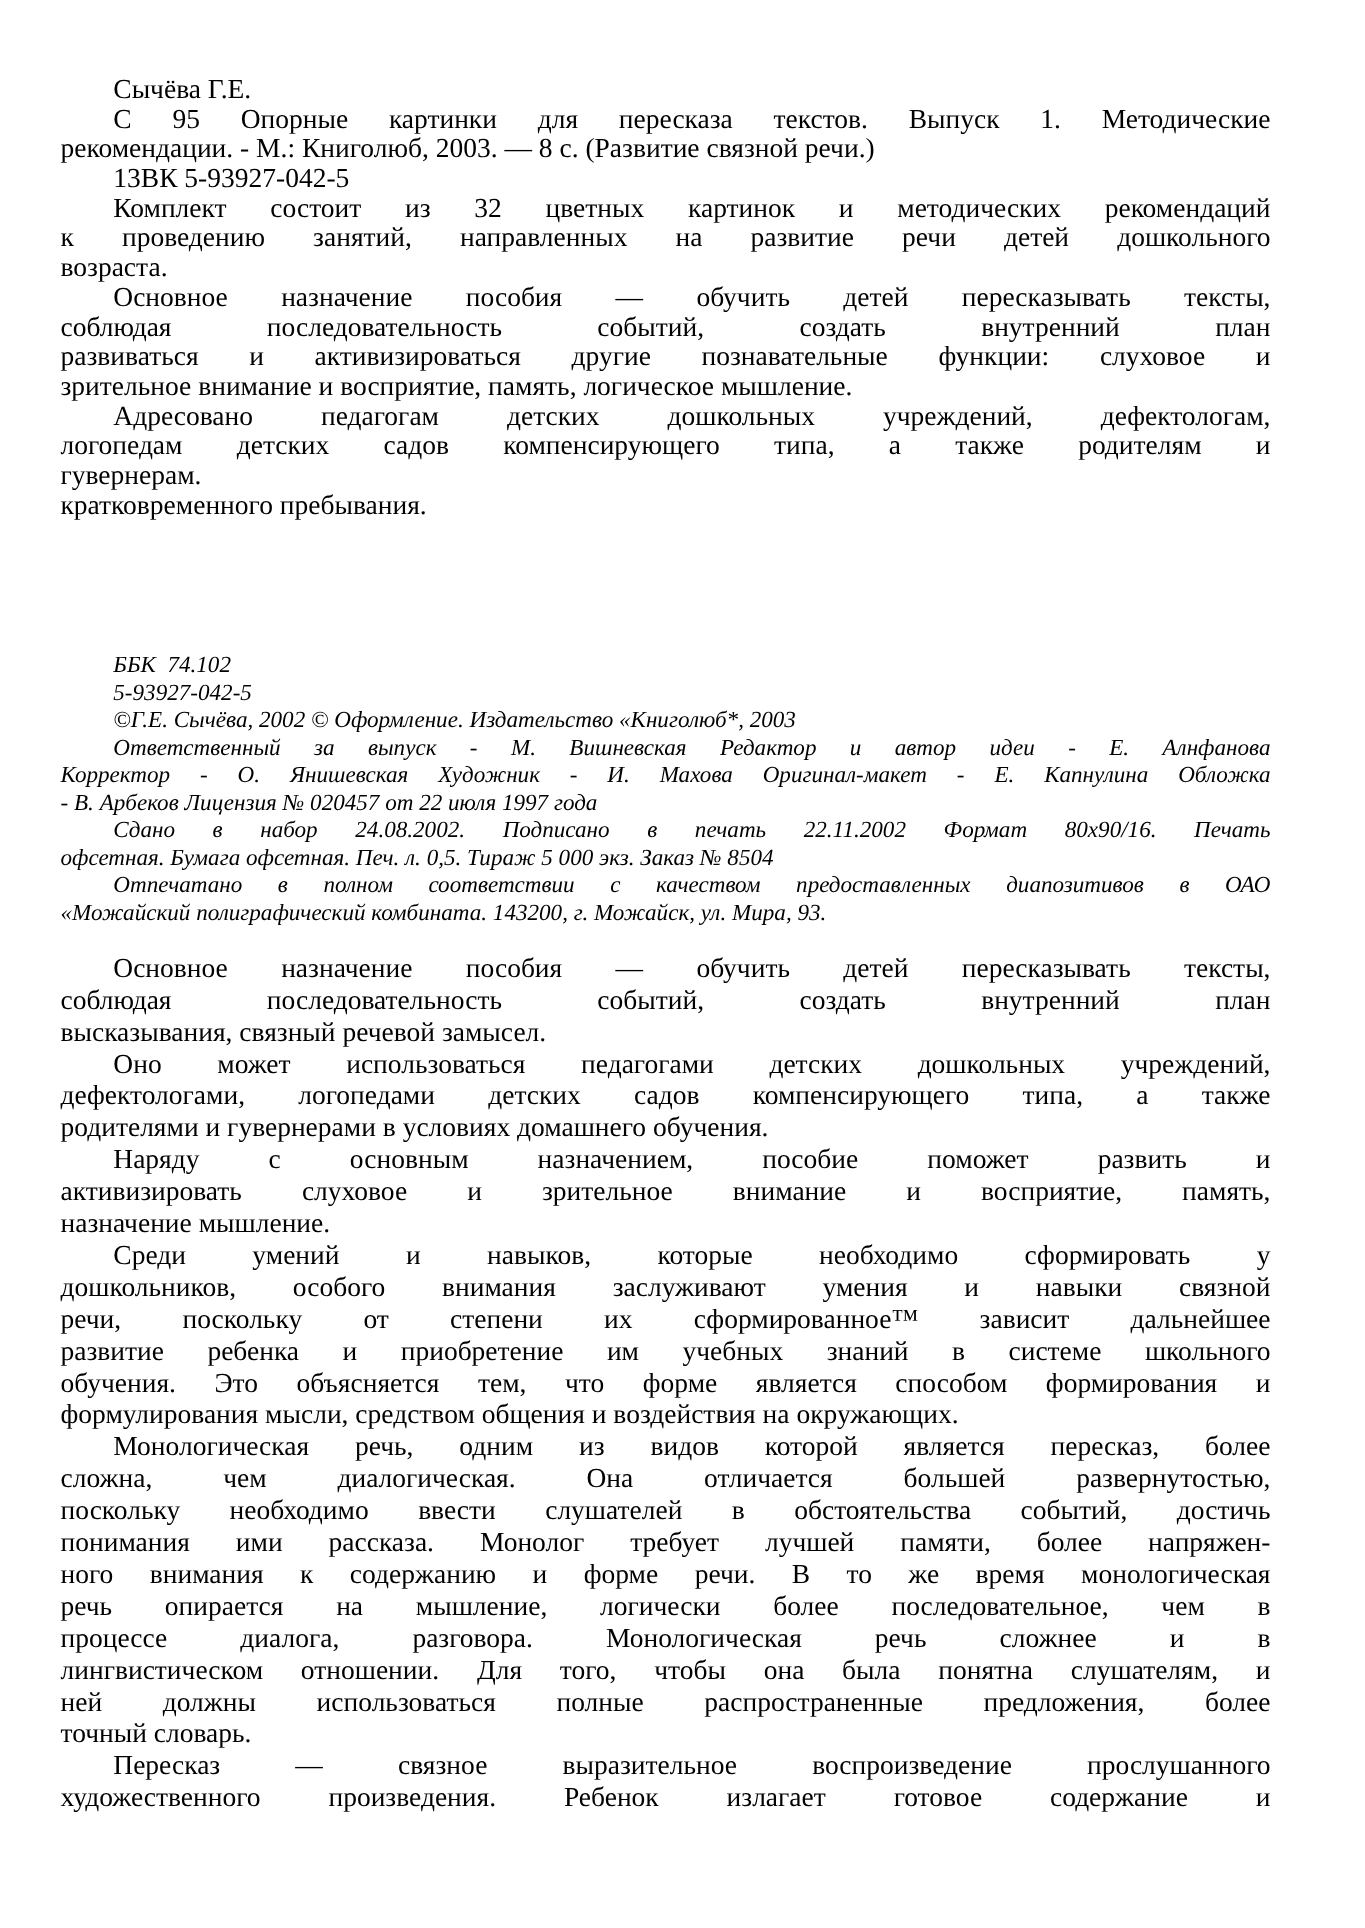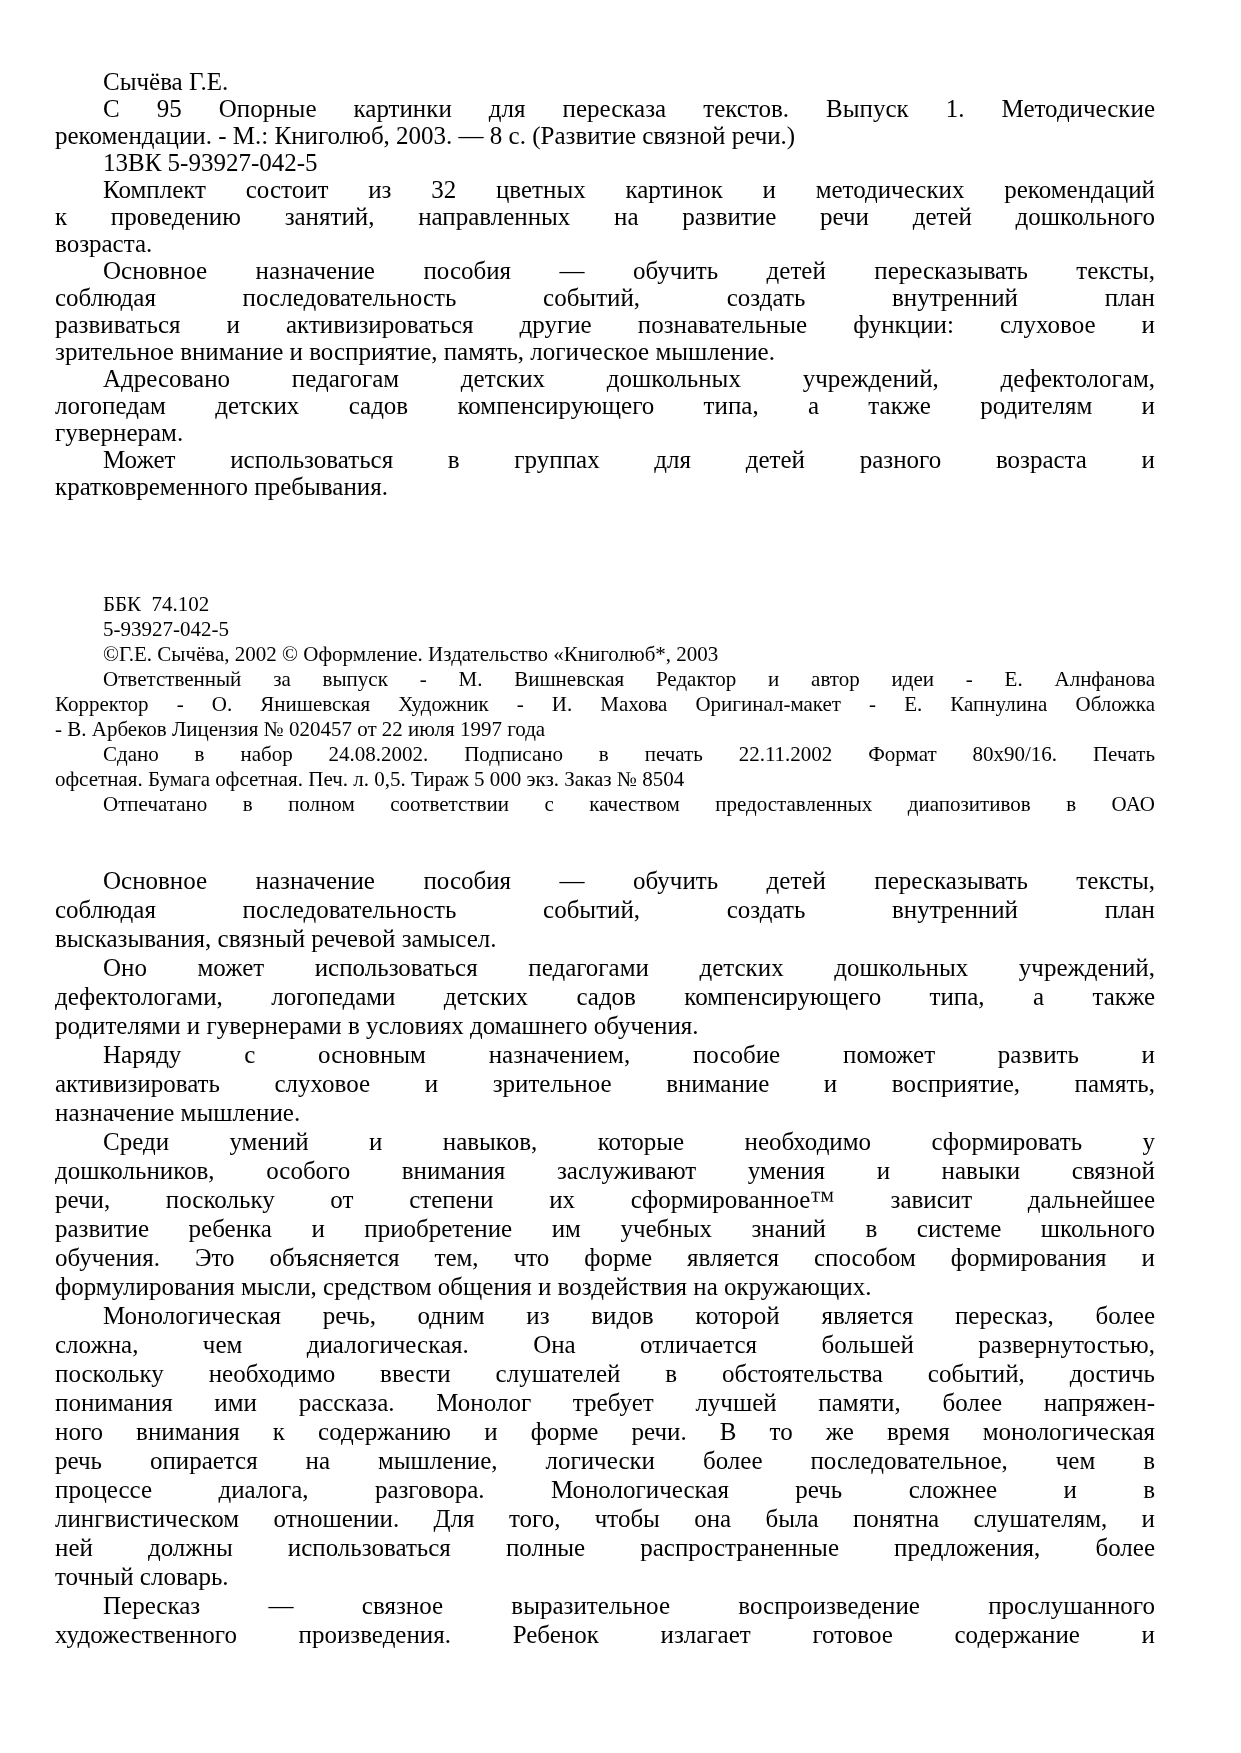--- a/index.html
+++ b/index.html
@@ -55,45 +55,45 @@
           <div class="tl j">соблюдая последовательность событий, создать внутренний план</div>
           <div class="tl j">развиваться и активизироваться другие познавательные функции: слуховое и</div>
           <div class="tl">зрительное внимание и восприятие, память, логическое мышление.</div>
         </div>
         <div>
           <div class="tl j ind">Адресовано педагогам детских дошкольных учреждений, дефектологам,</div>
           <div class="tl j">логопедам детских садов компенсирующего типа, а также родителям и</div>
           <div class="tl">гувернерам.</div>
         </div>
         <div>
-          <div class="tl j ind">Может использоваться в группах для детей разного возраста и</div>
           <div class="tl">кратковременного пребывания.</div>
         </div>
       </div>
-      <div class="sec" style="top: 592px; font-size: 21px; line-height: 25px;">
+      <div class="sec" style="top: 592px; font-size: 21px; line-height: 25px; font-style: italic;">
         <div>
           <div class="tl ind">ББК&nbsp; 74.102</div>
         </div>
         <div>
           <div class="tl ind">5-93927-042-5</div>
         </div>
         <div>
           <div class="tl ind">©Г.Е. Сычёва, 2002 © Оформление. Издательство «Книголюб*, 2003</div>
         </div>
         <div>
           <div class="tl j ind">Ответственный за выпуск - М. Вишневская Редактор и автор идеи - Е. Алнфанова</div>
           <div class="tl j">Корректор - О. Янишевская Художник - И. Махова Оригинал-макет - Е. Капнулина Обложка</div>
           <div class="tl">- В. Арбеков Лицензия № 020457 от 22 июля 1997 года</div>
         </div>
         <div>
           <div class="tl j ind">Сдано в набор 24.08.2002. Подписано в печать 22.11.2002 Формат 80х90/16. Печать</div>
           <div class="tl">офсетная. Бумага офсетная. Печ. л. 0,5. Тираж 5 000 экз. Заказ № 8504</div>
         </div>
         <div>
           <div class="tl j ind">Отпечатано в полном соответствии с качеством предоставленных диапозитивов в ОАО</div>
+          <div class="tl">«Можайский полиграфический комбината. 143200, г. Можайск, ул. Мира, 93.</div>
         </div>
       </div>
       <div class="sec" style="top: 866px; font-size: 25px; line-height: 29px;">
         <div>
           <div class="tl j ind">Основное назначение пособия — обучить детей пересказывать тексты,</div>
           <div class="tl j">соблюдая последовательность событий, создать внутренний план</div>
           <div class="tl">высказывания, связный речевой замысел.</div>
         </div>
         <div>
           <div class="tl j ind">Оно может использоваться педагогами детских дошкольных учреждений,</div>

